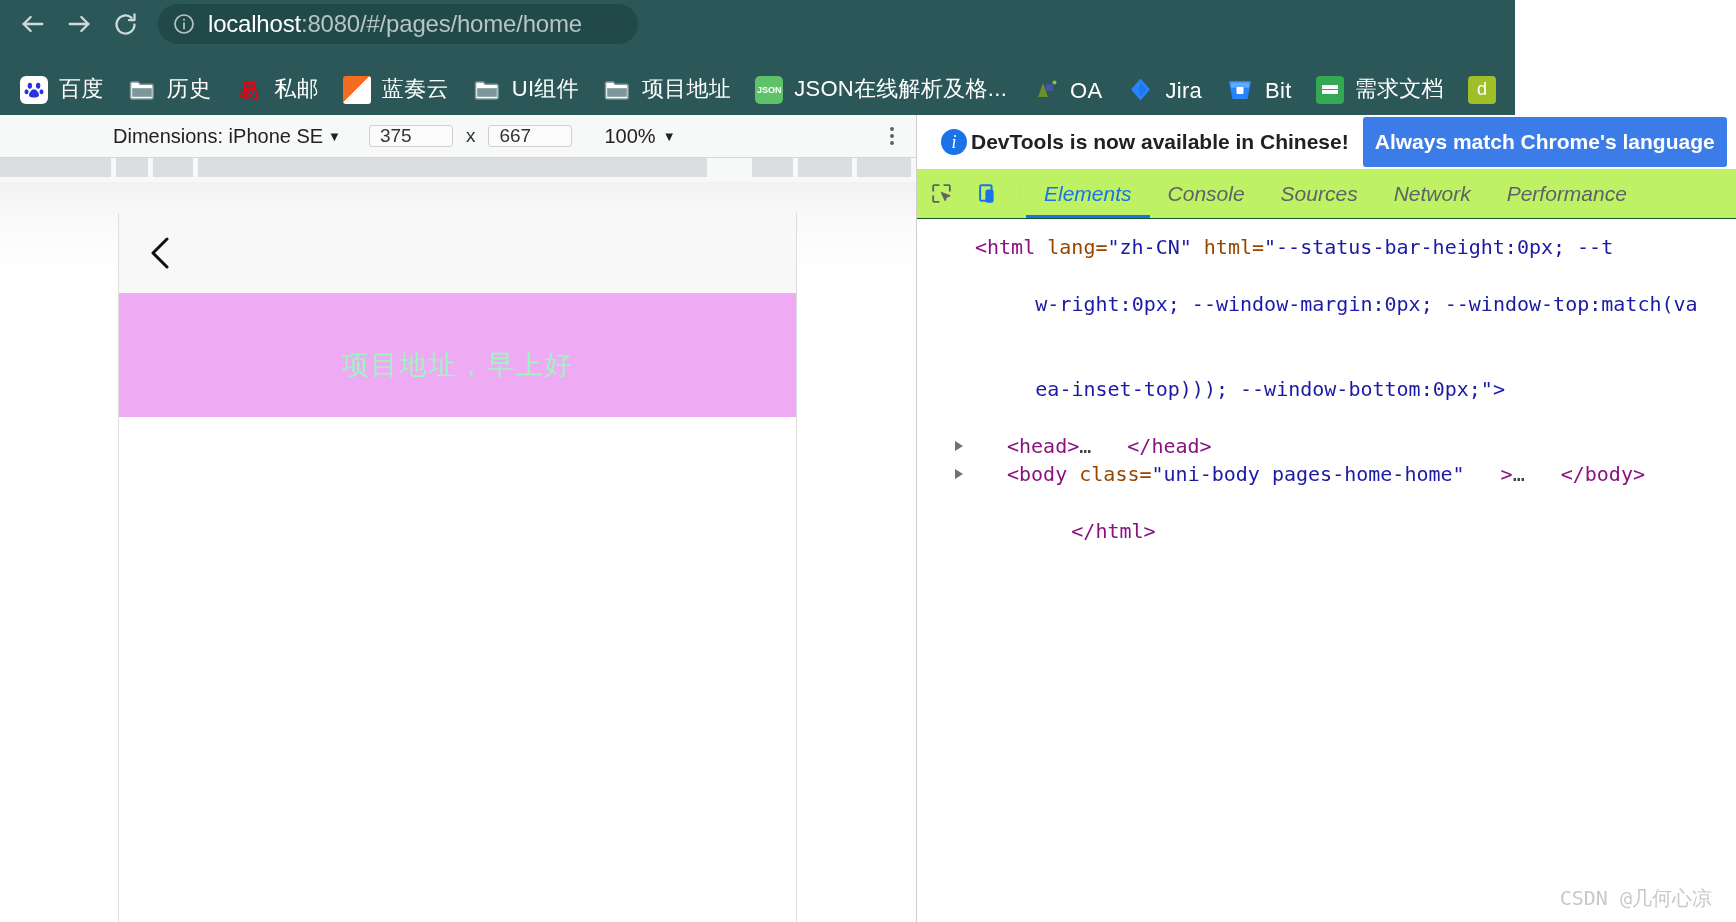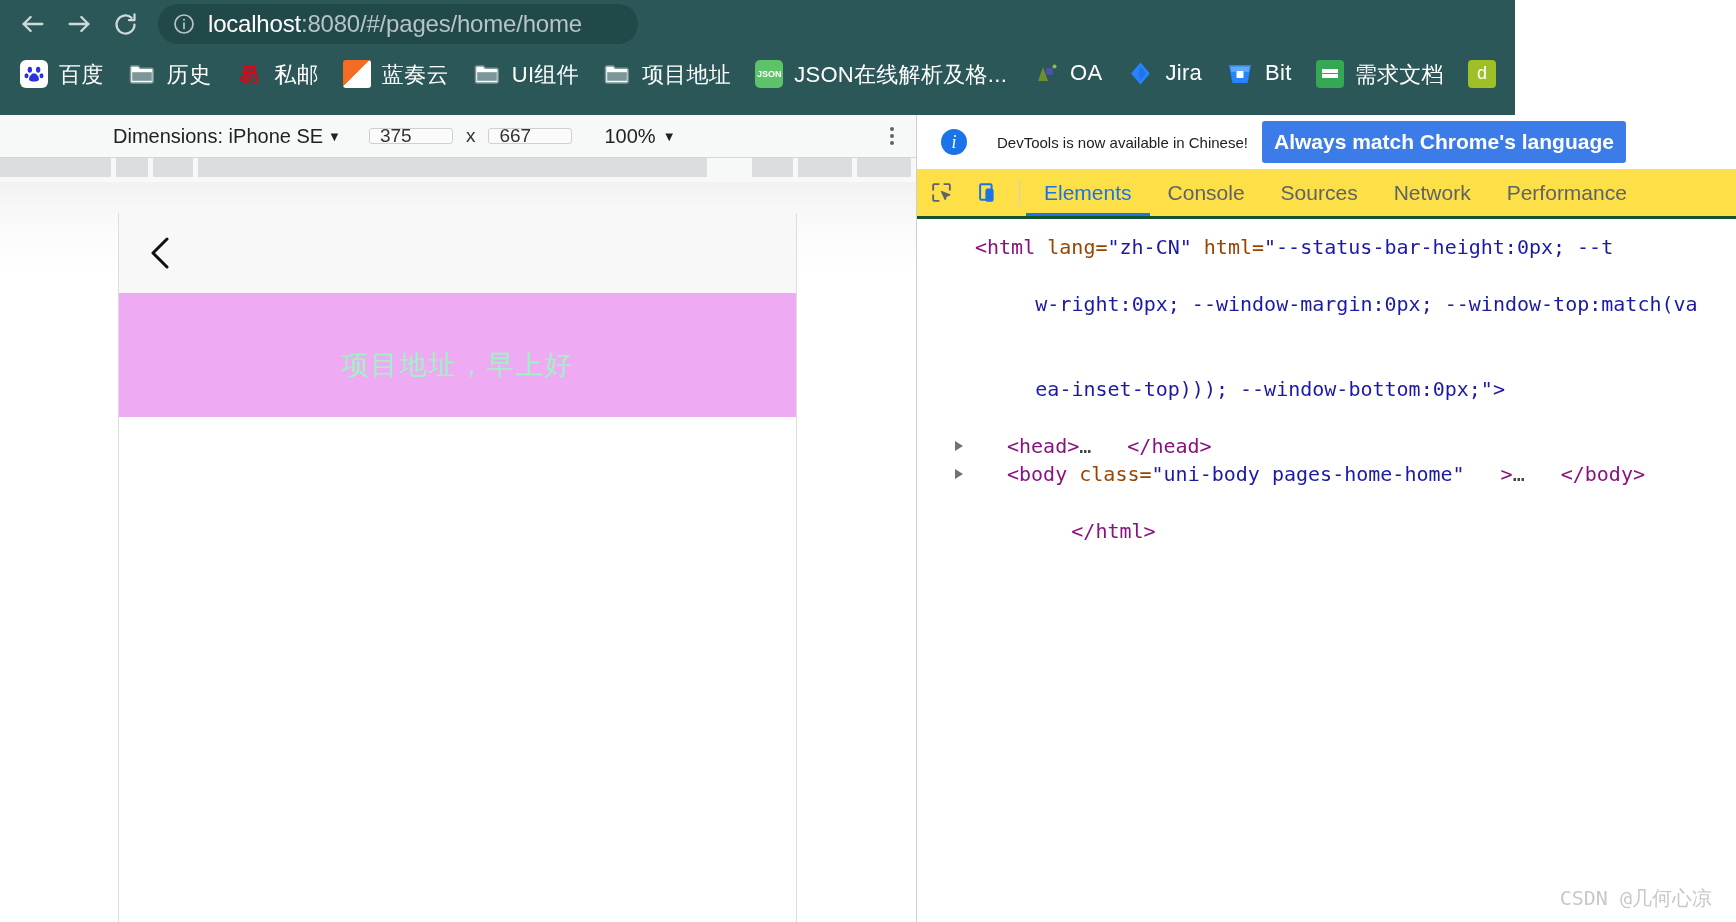--- a/index.html
+++ b/index.html
@@ -56,21 +56,21 @@
   .bookmarks-row {
     height: 67px;
     display: flex;
     align-items: center;
     padding: 0 8px;
     background: #2c5758;
     overflow: hidden;
   }
   .bm {
     display: flex;
-    align-items: flex-start;
+    align-items: flex-end;
     height: 44px;
     padding: 0 12px;
     border-radius: 6px;
     flex: 0 0 auto;
     white-space: nowrap;
   }
   .bm-ico {
     width: 28px; height: 28px;
     margin-right: 11px;
     flex: 0 0 auto;
@@ -131,21 +131,21 @@
   .dt-dim {
     font-size: 20px;
     color: #222;
     margin-left: 113px;
     display: flex;
     align-items: center;
     gap: 5px;
   }
   .caret { font-size: 13px; color: #222; line-height: 1; }
   .dt-field {
-    width: 84px; height: 16px;
+    width: 84px; height: 22px;
     border: 1px solid #d0d0d0;
     border-radius: 3px;
     background: #fbfbfb;
     font-size: 19px;
     color: #333;
     display: flex; align-items: center;
     padding-left: 10px;
   }
   .dt-x { font-size: 19px; color: #333; margin: 0 13px; }
   .dt-zoom {
@@ -228,43 +228,44 @@
     white-space: nowrap;
   }
   .info-badge {
     width: 26px; height: 26px; border-radius: 50%;
     background: #1a73e8; color: #fff;
     display:flex; align-items:center; justify-content:center;
     font-size: 18px; font-family:"Liberation Serif", serif; font-style: italic;
     flex: 0 0 auto;
   }
   .dt-banner-text {
-    font-size: 15px; color: #202124; margin-left: 30px; flex:0 0 auto;
+    font-size: 21px; color: #202124; margin-left: 4px; flex:0 0 auto;font-weight:bold;
   }
   .dt-banner-btn {
     background: #3b7ce8;
     color: #ffffff;
     font-size: 21px;
     font-weight: bold;
-    height: 42px;
+    height: 50px;
     display: flex; align-items: center;
     padding: 0 12px;
     margin-left: 14px;
     border-radius: 3px;
     flex: 0 0 auto;
   }
 
   .dt-tabbar {
     height: 50px;
-    background: #fde047;
-    border-bottom: 3px solid #14532d;
+    background: #bef264;
+    border-bottom: 1px solid #14532d;
     display: flex;
     align-items: stretch;
     flex: 0 0 50px;
     overflow: hidden;
+    font-style: italic;
   }
   .tb-icon {
     width: 48px;
     display: flex; align-items: center; justify-content: center;
     flex: 0 0 48px;
   }
   .tb-sep { width:1px; background:#cfcfcf; margin: 11px 6px; flex:0 0 1px;}
   .dt-tab {
     display: flex; align-items: center;
     padding: 0 18px;

